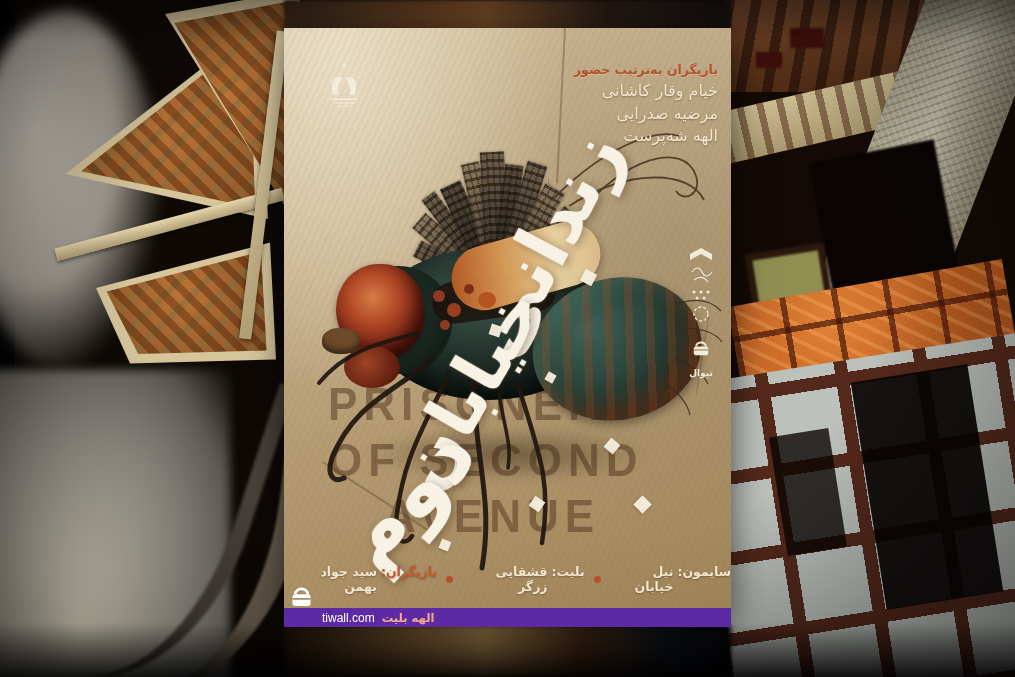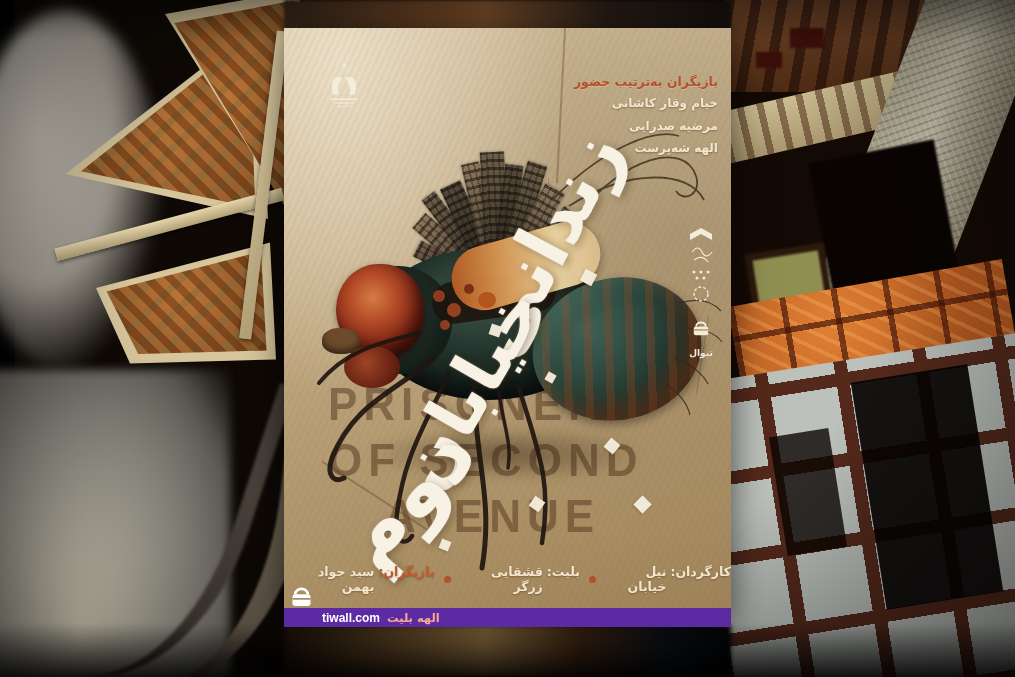--- a/index.html
+++ b/index.html
@@ -112,37 +112,37 @@
            box-shadow:inset -12px -16px 22px rgba(118,50,20,.5),inset 9px 10px 18px rgba(120,170,150,.22),
                       0 4px 10px rgba(0,0,0,.35);}
   .berry{border-radius:50%;}
 
   
   .cal{color:#f8f2e4;font-weight:bold;white-space:nowrap;
        text-shadow:0 3px 9px rgba(50,30,10,.38),0 0 2px rgba(255,250,240,.6);}
   .sq{background:#f6efdf;opacity:.95;box-shadow:0 1px 3px rgba(60,40,20,.3);}
 
   
-  .cast{right:13px;top:44px;direction:rtl;text-align:right;color:#f2e6ce;}
+  .cast{right:13px;top:32px;direction:rtl;text-align:right;color:#f2e6ce;}
   .cast-heading{font-size:12.5px;font-weight:bold;line-height:20px;color:#b5502c;
                 text-shadow:0 1px 1px rgba(255,240,220,.25);}
-  .cast-name{font-size:12px;font-weight:bold;line-height:22.5px;text-shadow:0 1px 2px rgba(70,48,24,.45);}
+  .cast-name{font-size:16px;font-weight:normal;line-height:22.5px;text-shadow:0 1px 2px rgba(70,48,24,.45);}
   .sched{right:13px;top:145px;direction:rtl;text-align:right;color:#f2e6ce;font-size:12.5px;
          font-weight:bold;line-height:18.5px;text-shadow:0 1px 2px rgba(70,48,24,.45);}
-  .sidecol{right:12px;top:196px;width:36px;display:flex;flex-direction:column;align-items:center;gap:11px;}
+  .sidecol{right:12px;top:216px;width:36px;display:flex;flex-direction:column;align-items:center;gap:11px;}
   .tiwall-small{color:#f3ecd9;font-size:9px;font-weight:bold;}
   .credits{left:0;right:0;bottom:33px;display:flex;justify-content:center;align-items:center;gap:9px;
            direction:rtl;color:#f2e6ce;font-size:12.5px;font-weight:bold;
            text-shadow:0 1px 2px rgba(70,48,24,.45);}
   .credits .grp{display:flex;gap:4px;}
   .credits .dir-label{color:#c05a2e;}
   .dot{width:7px;height:7px;border-radius:50%;background:#b5502c;}
   .banner{left:0;right:0;bottom:0;height:19px;background:#5c2ba3;display:flex;align-items:center;
           gap:7px;padding-left:38px;box-sizing:border-box;}
-  .banner .url{color:#ffffff;font-weight:bold;font-size:12px;font-family:"Liberation Sans",sans-serif;}
+  .banner .url{color:#ffffff;font-weight:normal;font-size:12px;font-family:"Liberation Sans",sans-serif;}
   .banner .cta{color:#f4a98f;font-size:11.5px;font-weight:bold;direction:rtl;}
   .basket-corner{left:4px;bottom:18px;}
   .theater-small{left:4px;bottom:9px;font-size:5.5px;color:#e9a78c;direction:rtl;}
   .emblem{left:38px;top:32px;opacity:.92;}
 </style>
 </head>
 <body>
 
 <div class="stage">
 
@@ -294,21 +294,21 @@
       <svg width="24" height="18" viewBox="0 0 30 22">
         <path d="M9 9 a6 5 0 0 1 12 0" fill="none" stroke="#f3ecd9" stroke-width="2.5"></path>
         <rect x="6" y="9" width="18" height="11" rx="2.5" fill="#f3ecd9"></rect>
         <rect x="6" y="12.6" width="18" height="1.6" fill="#a98b5f"></rect>
       </svg>
       <span class="tiwall-small">تیوال</span>
     </div>
 
     <div class="abs credits">
       <span class="grp">
-        <span>کارگردان:</span>
+        <span>سایمون:</span>
         <span>نیل خیابان</span>
       </span>
       <span class="dot"></span>
       <span class="grp">
         <span>بلیت:</span>
         <span>قشقایی زرگر</span>
       </span>
       <span class="dot"></span>
       <span class="grp">
         <span class="dir-label">بازیگران:</span>

